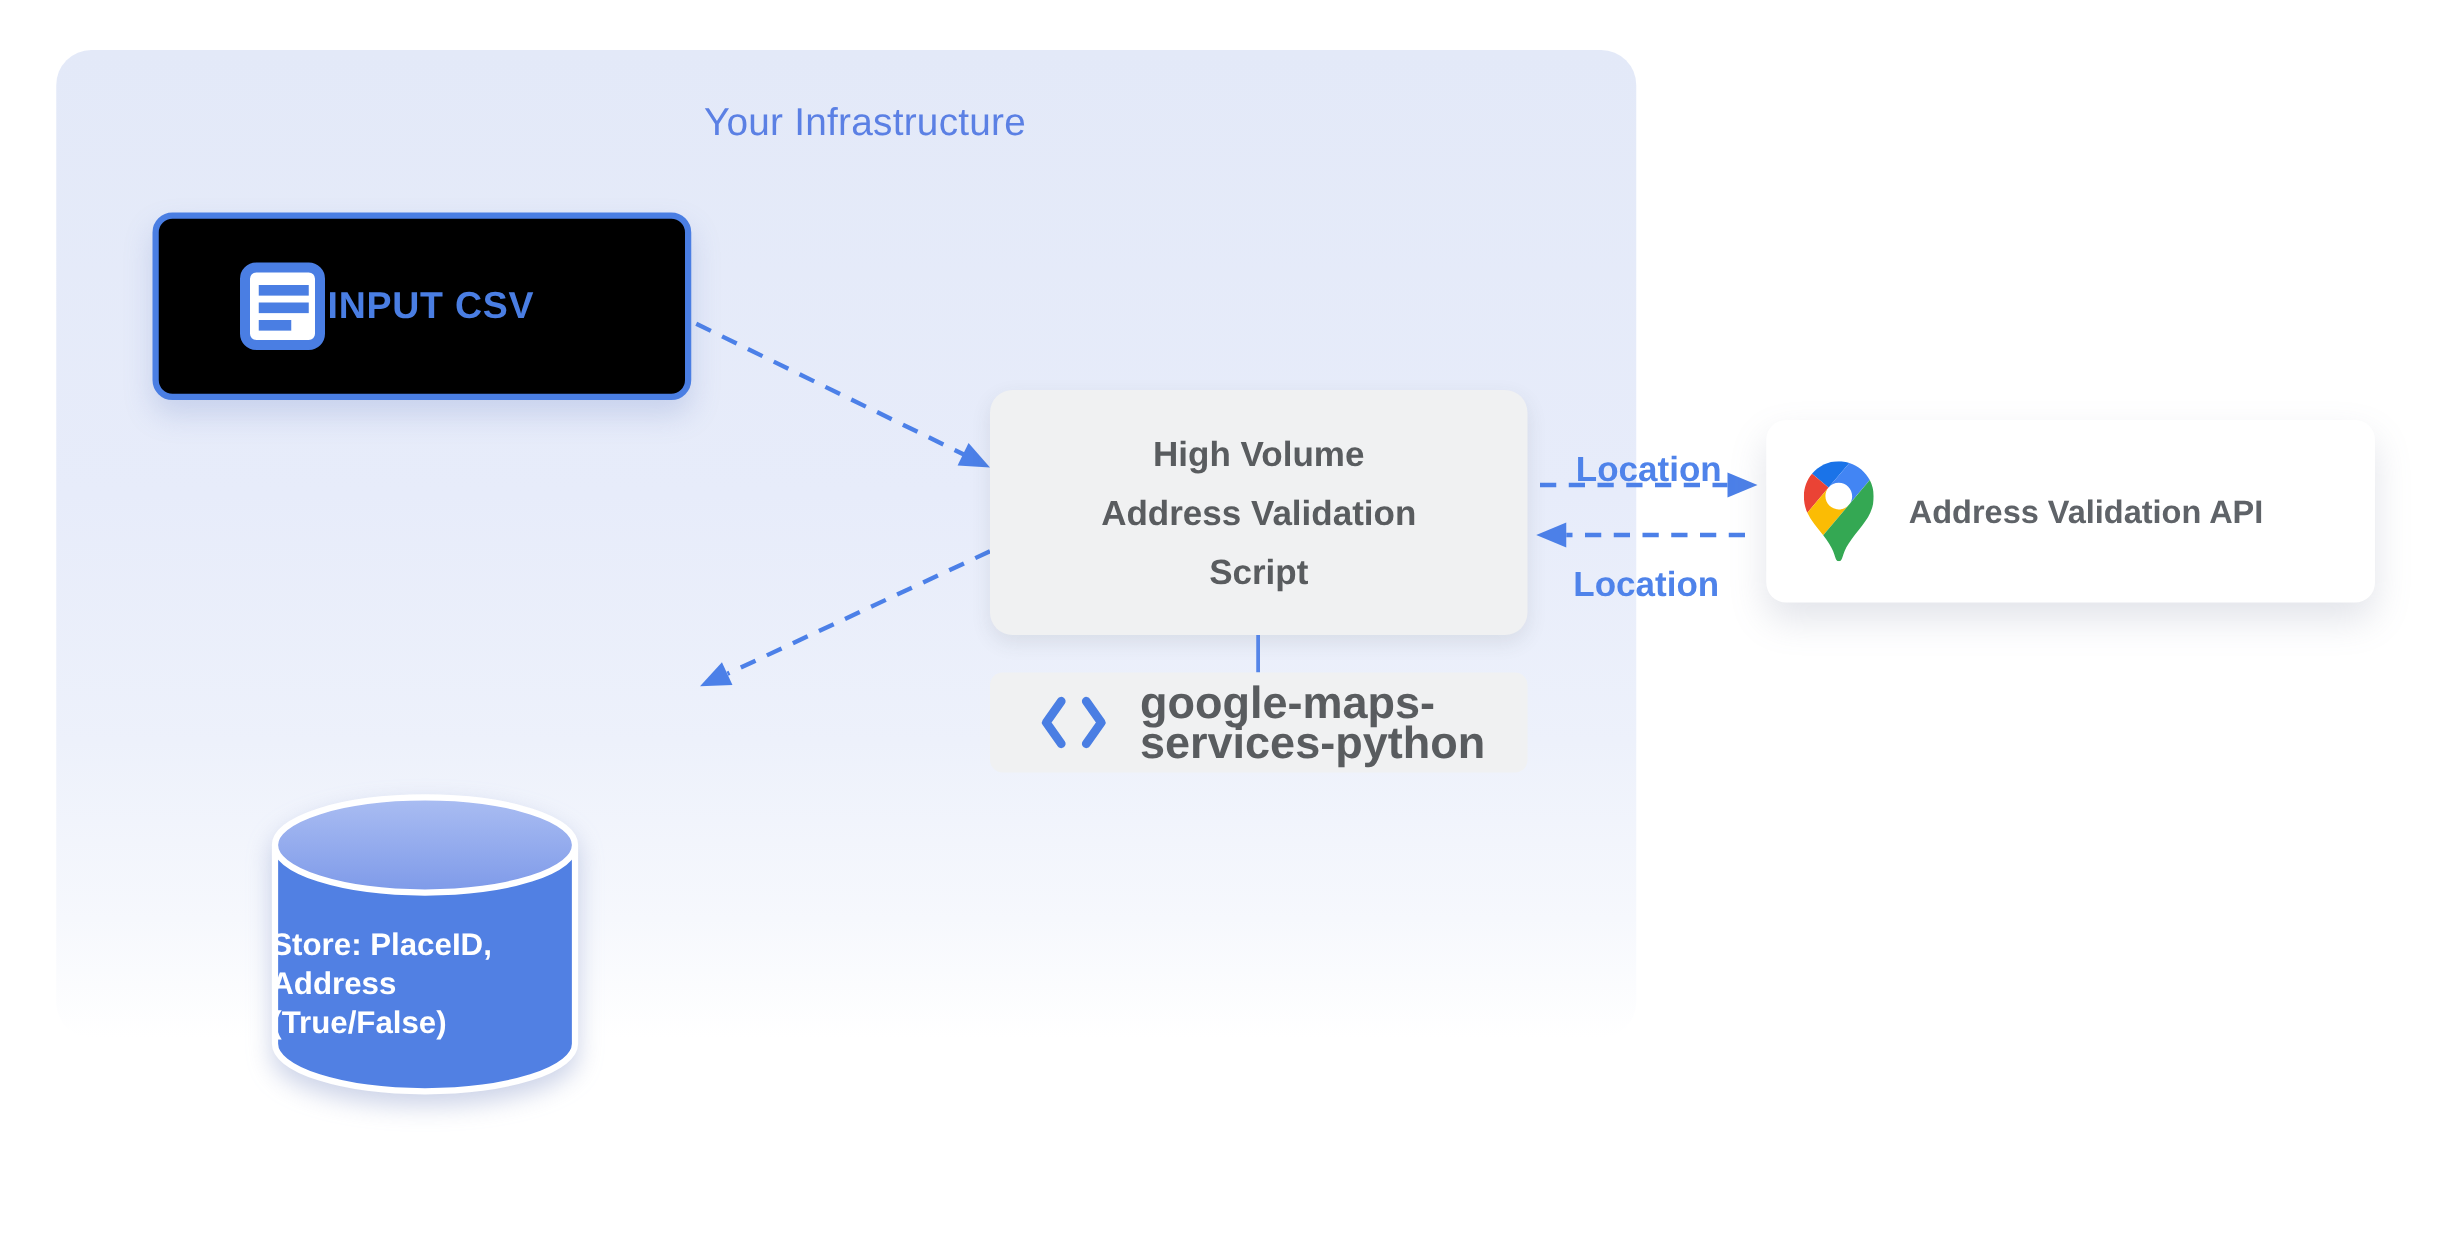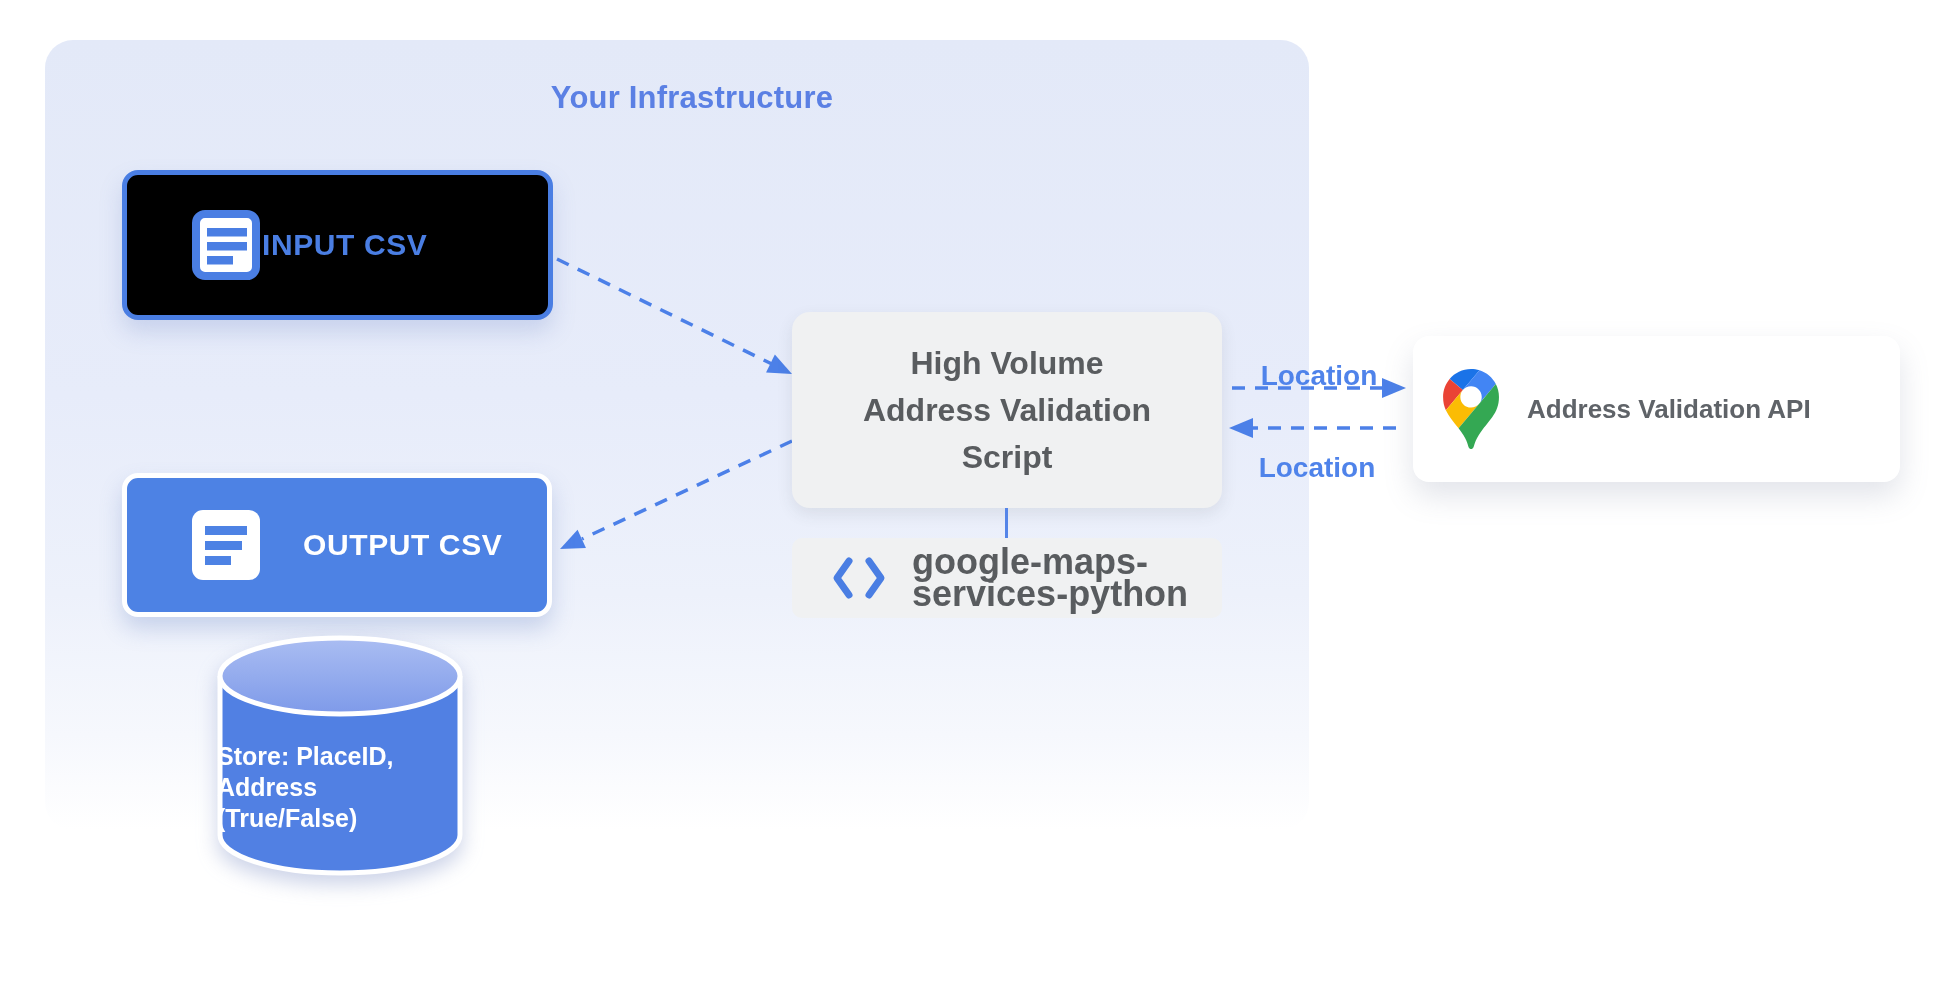--- a/index.html
+++ b/index.html
@@ -7,21 +7,21 @@
     position:relative;width:1954px;height:988px;background:#ffffff;overflow:hidden;
     font-family:"Liberation Sans", sans-serif;
   }
   
   .infra-panel{
     position:absolute;left:45px;top:40px;width:1264px;height:790px;border-radius:28px;
     background:linear-gradient(180deg,#e3e9f8 0%,#e7ecfa 45%,#edf1fb 70%,#f6f8fd 88%,rgba(255,255,255,0) 100%);
   }
   .infra-title{
     position:absolute;left:45px;top:80px;width:1294px;text-align:center;
-    font-size:31px;font-weight:bold;color:#5b80e4;letter-spacing:.2px;
+    font-size:31px;font-weight:normal;color:#5b80e4;letter-spacing:.2px;
   }
   
   .node{
     position:absolute;display:flex;align-items:center;box-sizing:border-box;
     border-radius:16px;
   }
   .node .label{font-size:30px;font-weight:bold;letter-spacing:.6px;}
   .node-input{
     left:122px;top:170px;width:431px;height:150px;background:#000000;
     border:5px solid #4a7ee3;box-shadow:0 12px 22px rgba(110,135,200,.25);
@@ -40,21 +40,21 @@
     position:absolute;left:217px;top:741px;width:245px;text-align:left;
     color:#ffffff;font-size:25px;font-weight:bold;line-height:31px;white-space:pre-line;
   }
   
   .script-box{
     position:absolute;left:792px;top:312px;width:430px;height:196px;border-radius:18px;
     background:#f0f1f2;box-shadow:0 6px 16px rgba(60,64,67,.10);
     display:flex;align-items:center;justify-content:center;
   }
   .script-text{
-    text-align:center;font-size:32px;font-weight:bold;color:#595c5f;line-height:47px;white-space:pre-line;
+    text-align:center;font-size:28px;font-weight:bold;color:#595c5f;line-height:47px;white-space:pre-line;
   }
   .connector{position:absolute;left:1005px;top:508px;width:3px;height:30px;background:#5585e8;}
   .library-box{
     position:absolute;left:792px;top:538px;width:430px;height:80px;border-radius:10px;
     background:#f0f1f2;display:flex;align-items:center;padding-left:40px;gap:26px;box-sizing:border-box;
   }
   .library-text{
     font-size:36px;font-weight:bold;color:#595c5f;line-height:32px;white-space:pre-line;text-align:left;
   }
   
@@ -107,29 +107,20 @@
   <div class="node node-input">
     <svg width="72" height="74" viewBox="0 0 72 74">
       <rect x="6" y="6" width="60" height="62" rx="9" fill="#ffffff" stroke="#4a7ee3" stroke-width="8"></rect>
       <rect x="17" y="20" width="40" height="8.5" fill="#4a7ee3"></rect>
       <rect x="17" y="34" width="40" height="8.5" fill="#4a7ee3"></rect>
       <rect x="17" y="48" width="26" height="8.5" fill="#4a7ee3"></rect>
     </svg>
     <span class="label">INPUT CSV</span>
   </div>
 
-  <div class="node node-output">
-    <svg width="72" height="74" viewBox="0 0 72 74">
-      <rect x="2" y="2" width="68" height="70" rx="11" fill="#ffffff"></rect>
-      <rect x="15" y="18" width="42" height="9" fill="#4d82e4"></rect>
-      <rect x="15" y="33" width="37" height="9" fill="#4d82e4"></rect>
-      <rect x="15" y="48" width="26" height="9" fill="#4d82e4"></rect>
-    </svg>
-    <span class="label">OUTPUT CSV</span>
-  </div>
 
   <svg class="cylinder-svg" width="250" height="244" viewBox="0 0 250 244">
     <defs>
       <linearGradient id="cylTop" x1="0" y1="0" x2="0" y2="1">
         <stop offset="0" stop-color="#aabdf2"></stop>
         <stop offset="1" stop-color="#7e9ae9"></stop>
       </linearGradient>
     </defs>
     <path d="M5 41 V200 A120 38 0 0 0 245 200 V41" fill="#5180e3" stroke="#ffffff" stroke-width="5"></path>
     <ellipse cx="125" cy="41" rx="120" ry="38" fill="url(#cylTop)" stroke="#ffffff" stroke-width="5"></ellipse>

